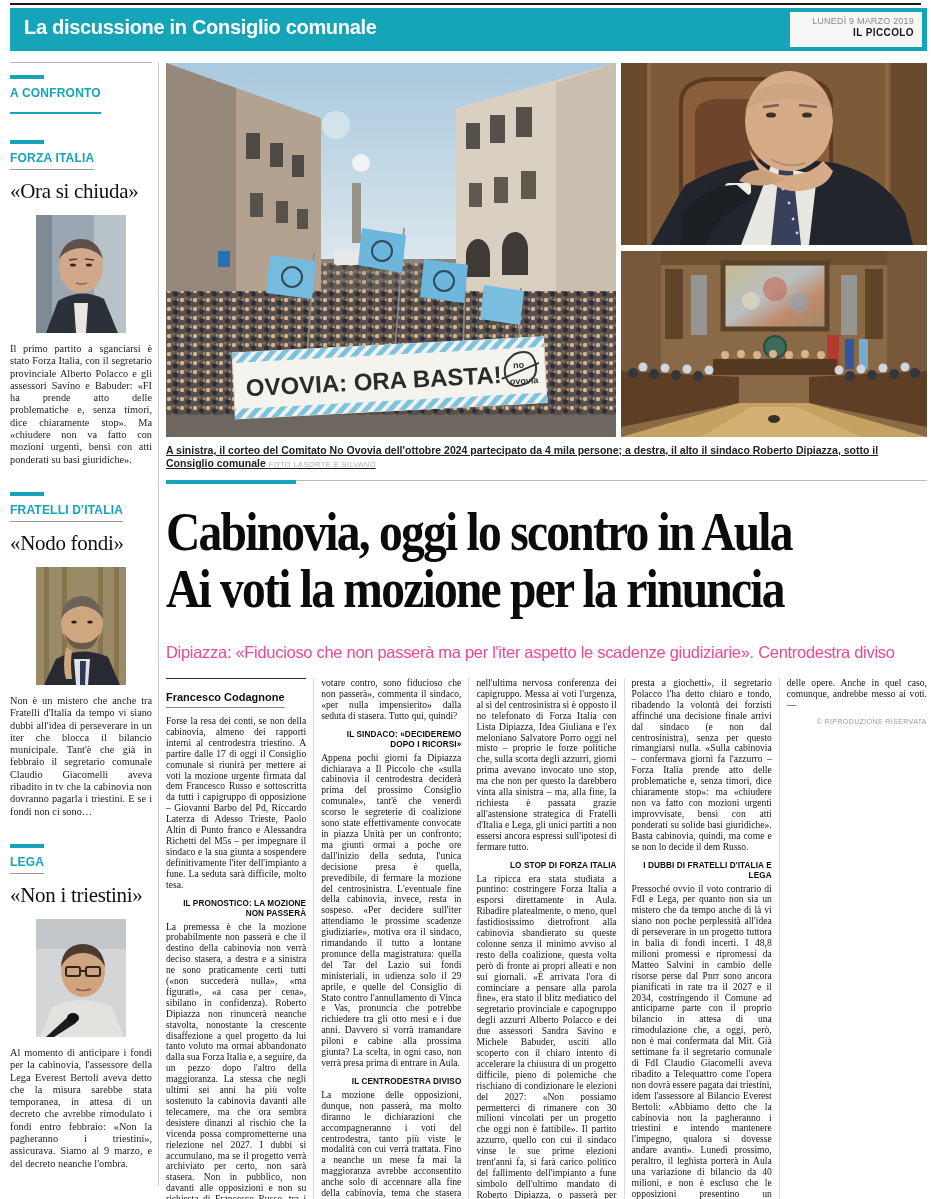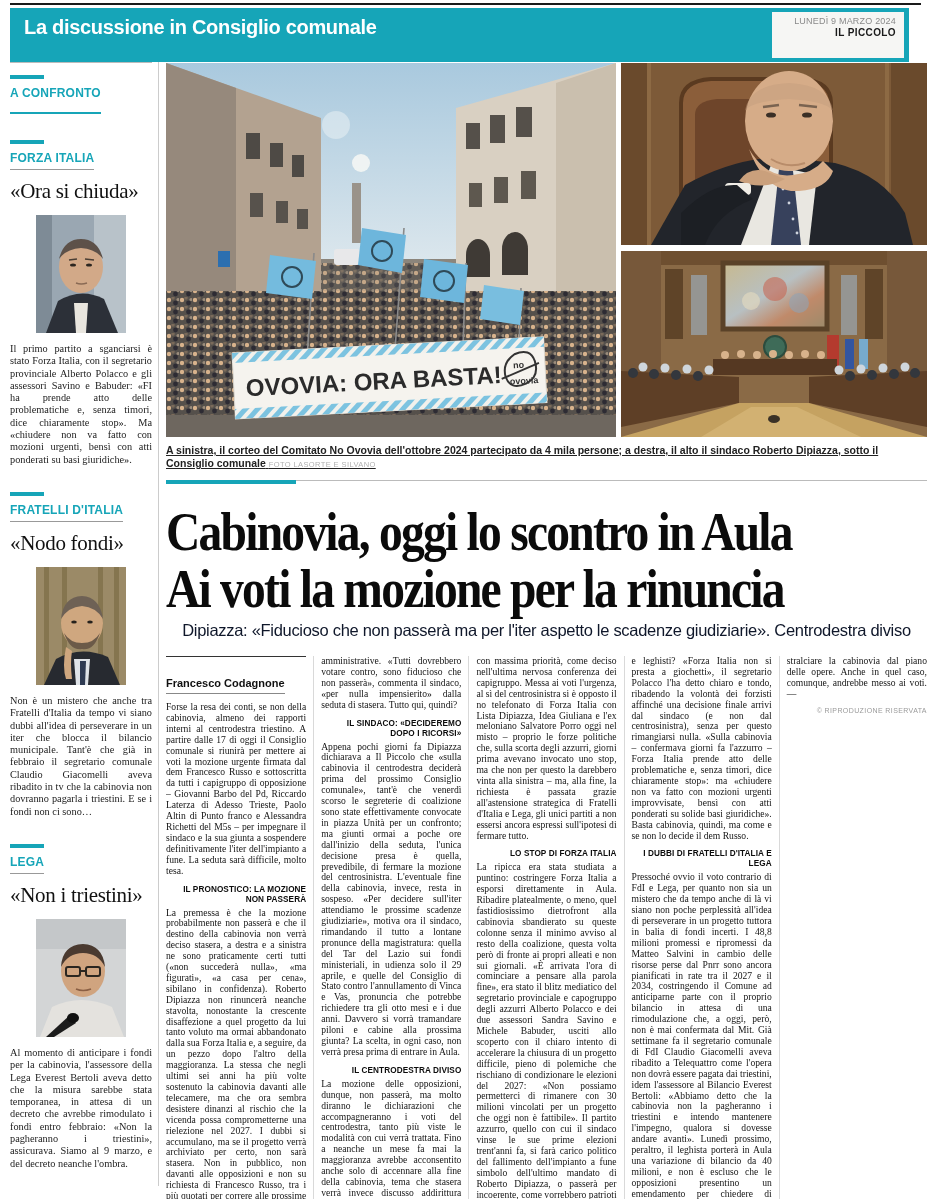--- a/index.html
+++ b/index.html
@@ -2,21 +2,21 @@
 <html lang="it" style="--teal: #16a5b8;"><head>
 <meta charset="utf-8">
 <style>
   * { margin:0; padding:0; box-sizing:border-box; }
   html,body { width:931px; height:1199px; background:#fff; overflow:hidden;
               font-family:"Liberation Serif", serif; color:#1a1a1a; }
   .page { position:relative; width:931px; height:1199px; background:#fff; }
 
   
   .top-hairline { position:absolute; left:10px; right:10px; top:3px; border-top:2px solid #1a1a1a; }
-  .band { position:absolute; left:10px; right:22px; top:8px; height:54px; background:var(--teal); }
+  .band { position:absolute; left:10px; right:4px; top:8px; height:43px; background:var(--teal); }
   .band-kicker { position:absolute; left:14px; top:7px; color:#fff; font:700 20px/24px "Liberation Sans", sans-serif; letter-spacing:-0.3px; }
   .datebox { position:absolute; right:5px; top:4px; bottom:4px; width:132px; background:#f6f6f4; padding:3px 8px; text-align:right; }
   .datebox .d1 { font:400 9px/12px "Liberation Sans", sans-serif; color:#8a8a8a; letter-spacing:0.2px; }
   .datebox .d2 { font:700 10px/12px "Liberation Sans", sans-serif; color:#1a1a1a; letter-spacing:0.4px; }
 
   
   .sidebar { position:absolute; left:10px; top:62px; width:142px; height:1130px; border-top:1px solid #bbb; padding-top:12px; }
   .side-label .bar, .side-sec .bar { width:34px; height:4px; background:var(--teal); margin-bottom:4px; }
   .side-label .txt { display:inline-block; font:700 12px/14px "Liberation Sans", sans-serif; color:var(--teal); letter-spacing:0.2px; border-bottom:2px solid var(--teal); padding-bottom:12px; }
   .side-sec { margin-top:26px; }
@@ -38,43 +38,43 @@
   .ph-hall   { left:455px; top:189px; width:306px; height:186px; }
 
   .caption { margin-top:7px; font:700 10.5px/13px "Liberation Sans", sans-serif; color:#222;text-decoration:underline; }
   .caption .credit { font:400 7.5px/13px "Liberation Sans", sans-serif; color:#b0b0b0; letter-spacing:0.4px; }
 
   .rulewrap { margin-top:9px; border-top:1px solid #bbb; position:relative; height:6px; }
   .rulewrap .tealseg { position:absolute; left:0; top:-1px; width:130px; height:4px; background:var(--teal); }
 
   .headline { margin-top:18px; font:700 54px/57px "Liberation Serif", serif; color:#0b0b0b; letter-spacing:-2px; }
   .headline .hl { transform:scaleX(0.88); transform-origin:left center; white-space:nowrap; }
-  .subhead { margin-top:2px; font:400 16.5px/20px "Liberation Sans", sans-serif; color:#0f172a; letter-spacing:-0.3px;text-align:center; }
+  .subhead { margin-top:24px; font:400 16.5px/20px "Liberation Sans", sans-serif; color:#ec4899; letter-spacing:-0.3px; }
 
   .bodyflow { margin-top:16px; height:552px; column-count:5; column-gap:15px; column-fill:auto;
               column-rule:1px solid #d9d9d9; overflow:hidden; }
-  .byline { border-top:1px solid #333; padding-top:16px; margin-bottom:8px; }
+  .byline { border-top:1px solid #333; padding-top:8px; margin-bottom:8px; }
   .byline span { display:inline-block; font:700 11px/13px "Liberation Sans", sans-serif; color:#111; border-bottom:1px solid #888; padding-bottom:3px; }
   .bodyflow p { font:400 9.6px/10.9px "Liberation Serif", serif; text-align:justify; color:#141414; hyphens:auto; }
   .bodyflow h4 { font:700 8.2px/10px "Liberation Sans", sans-serif; color:#0c0c0c; letter-spacing:0.1px; margin:8px 0 3px 0;text-align:right; }
   .closing { margin-top:6px; text-align:right; font:400 7px/9px "Liberation Sans", sans-serif; color:#9a9a9a; letter-spacing:0.4px; }
 
   :root { --teal:#16a5b8; }
 </style>
 </head>
 <body>
 
 <div class="page">
 
   <div class="top-hairline"></div>
 
   <div class="band">
     <div class="band-kicker">La discussione in Consiglio comunale</div>
     <div class="datebox">
-      <div class="d1">LUNEDÌ 9 MARZO 2024</div>
+      <div class="d1">LUNEDÌ 9 MARZO 2019</div>
       <div class="d2">IL PICCOLO</div>
     </div>
   </div>
 
   <div class="sidebar">
     <div class="side-label">
       <div class="bar"></div>
       <span class="txt">A CONFRONTO</span>
     </div>
 

